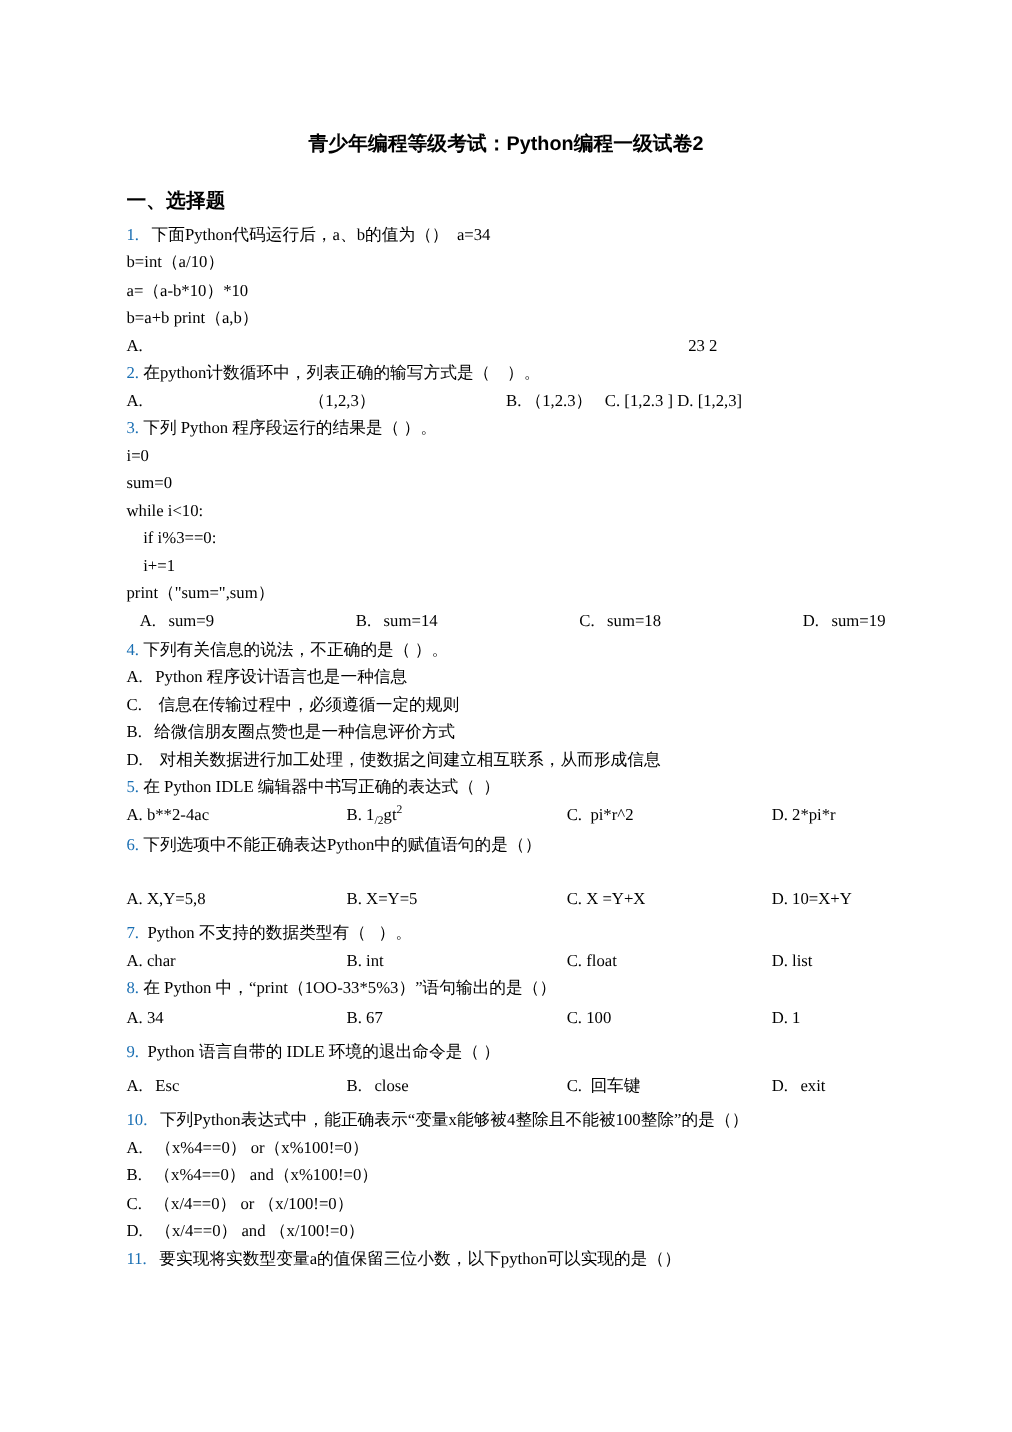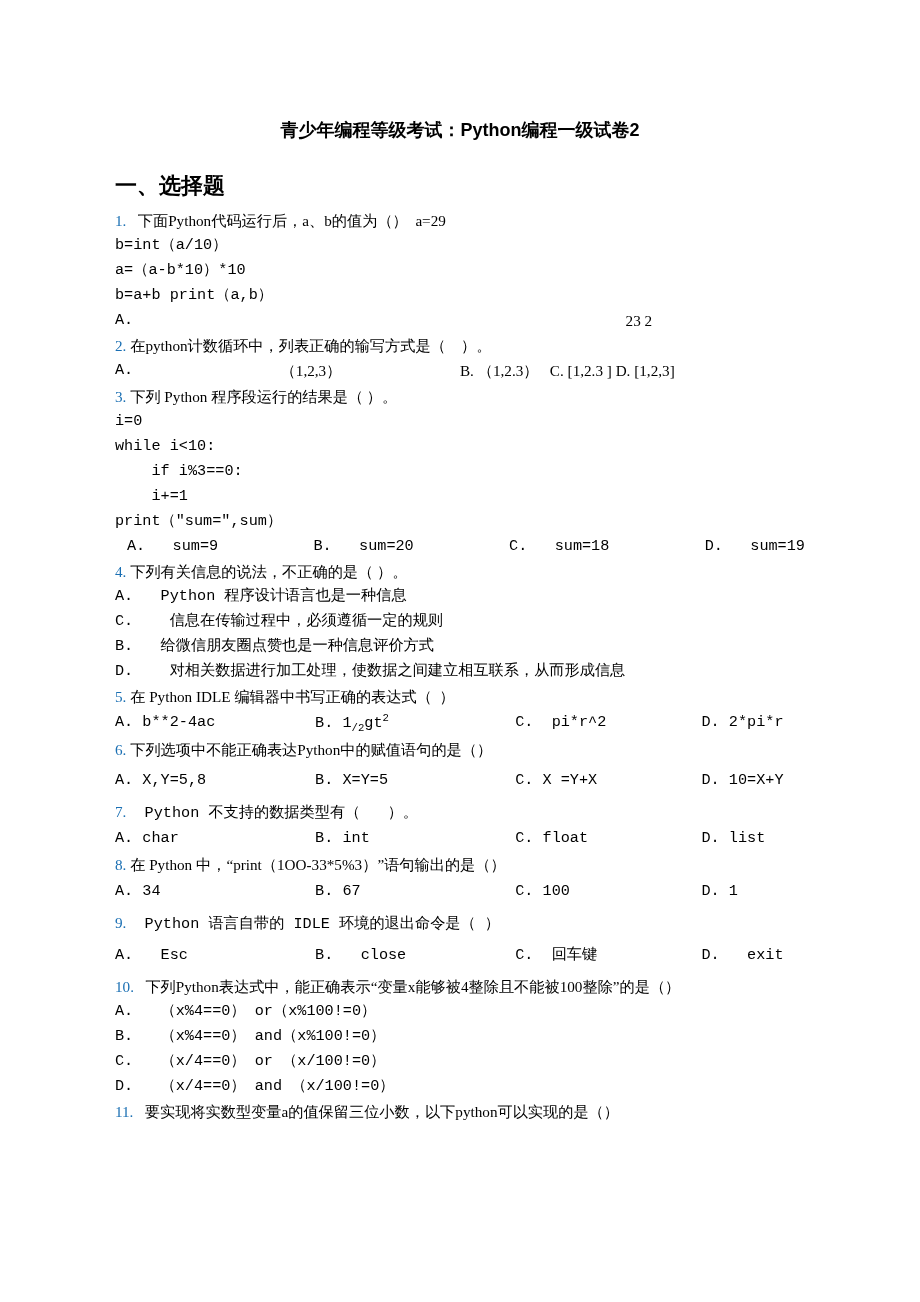--- a/index.html
+++ b/index.html
@@ -17,95 +17,96 @@
   }
   .title {
     text-align: center;
     font-weight: bold;
     font-size: 18px;
     margin-bottom: 22px;
     font-family: "SimHei", "黑体", sans-serif;
   }
   .section-heading {
     font-weight: bold;
-    font-size: 22px;
+    font-size: 18px;
     margin-bottom: 4px;
     font-family: "SimHei", "黑体", sans-serif;
   }
   .qnum {
     color: #1a6fb3;
   }
   .line {
     margin: 0;
     white-space: pre-wrap;
   }
   .opts-row {
     display: flex;
     justify-content: space-between;
     margin: 0;
   }
   .opts-row > span { white-space: pre; }
-  .sans { font-family: Liberation Mono, monospace; }
+  .sans { font-family: Liberation Serif, serif; }
   sup { font-size: 0.7em; }
   sub { font-size: 0.7em; }
 </style>
 </head>
 <body>
 
 <div class="page">
 
   <div class="title">青少年编程等级考试：Python编程一级试卷2</div>
 
   <div class="section-heading">一、选择题</div>
 
-  <p class="line"><span class="qnum">1.</span><span>   下面Python代码运行后，a、b的值为（）  a=29</span></p>
+  <p class="line"><span class="qnum">1.</span><span>   下面Python代码运行后，a、b的值为（）  a=34</span></p>
   <p class="line sans">b=int（a/10）</p>
   <p class="line sans">a=（a-b*10）*10</p>
   <p class="line sans">b=a+b print（a,b）</p>
   <div class="opts-row">
     <span style="flex-basis:24%" class="sans">A.</span>
     <span style="flex-basis:26%">23 2</span>
   </div>
 
   <p class="line"><span class="qnum">2.</span><span> 在python计数循环中，列表正确的输写方式是（    ）。</span></p>
   <div class="opts-row">
     <span style="flex-basis:24%" class="sans">A.</span>
     <span style="flex-basis:26%">（1,2,3）</span>
     <span style="flex-basis:50%">B. （1,2.3）   C. [1,2.3 ] D. [1,2,3]</span>
   </div>
 
   <p class="line"><span class="qnum">3.</span><span> 下列 Python 程序段运行的结果是（ ）。</span></p>
   <p class="line sans">i=0</p>
+  <p class="line sans">sum=0</p>
   <p class="line sans">while i&lt;10:</p>
   <p class="line sans">    if i%3==0:</p>
   <p class="line sans">    i+=1</p>
   <p class="line sans">print（"sum=",sum）</p>
   <div class="opts-row sans" style="padding-left:12px;gap:40px;">
     <span>A.   sum=9</span>
-    <span>B.   sum=20</span>
+    <span>B.   sum=14</span>
     <span>C.   sum=18</span>
     <span>D.   sum=19</span>
   </div>
 
   <p class="line"><span class="qnum">4.</span><span> 下列有关信息的说法，不正确的是（ ）。</span></p>
   <p class="line sans">A.   Python 程序设计语言也是一种信息</p>
   <p class="line sans">C.    信息在传输过程中，必须遵循一定的规则</p>
   <p class="line sans">B.   给微信朋友圈点赞也是一种信息评价方式</p>
   <p class="line sans">D.    对相关数据进行加工处理，使数据之间建立相互联系，从而形成信息</p>
 
   <p class="line"><span class="qnum">5.</span><span> 在 Python IDLE 编辑器中书写正确的表达式（  ）</span></p>
   <div class="opts-row sans">
     <span style="flex-basis:29%">A. b**2-4ac</span>
     <span style="flex-basis:29%"><span>B. 1</span><sub>/2</sub><span>gt</span><sup>2</sup></span>
     <span style="flex-basis:27%">C.  pi*r^2</span>
     <span style="flex-basis:15%">D. 2*pi*r</span>
   </div>
 
   <p class="line"><span class="qnum">6.</span><span> 下列选项中不能正确表达Python中的赋值语句的是（）</span></p>
-  <div class="opts-row sans" style="margin-top:6px;margin-bottom:6px;justify-content:center;">
+  <div class="opts-row sans" style="margin-top:24px;margin-bottom:6px;justify-content:center;">
     <span style="flex-basis:29%">A. X,Y=5,8</span>
     <span style="flex-basis:29%">B. X=Y=5</span>
     <span style="flex-basis:27%">C. X =Y+X</span>
     <span style="flex-basis:15%">D. 10=X+Y</span>
   </div>
 
   <p class="line"><span class="qnum">7.</span><span class="sans">  Python 不支持的数据类型有（   ）。</span></p>
   <div class="opts-row sans">
     <span style="flex-basis:29%">A. char</span>
     <span style="flex-basis:29%">B. int</span>

